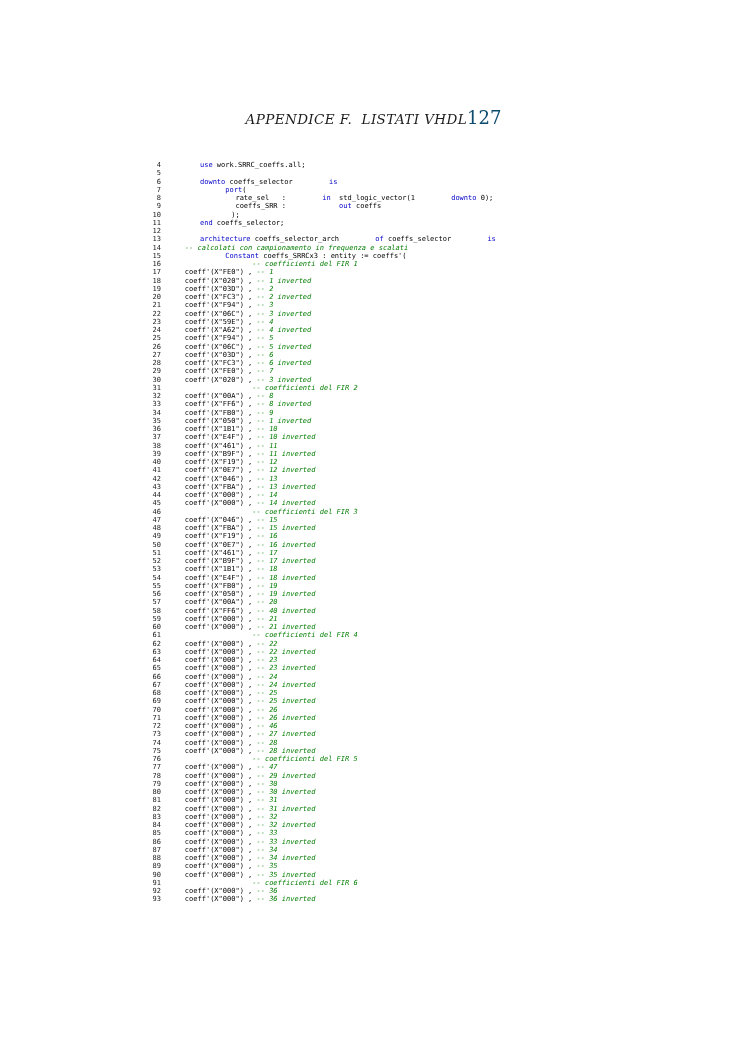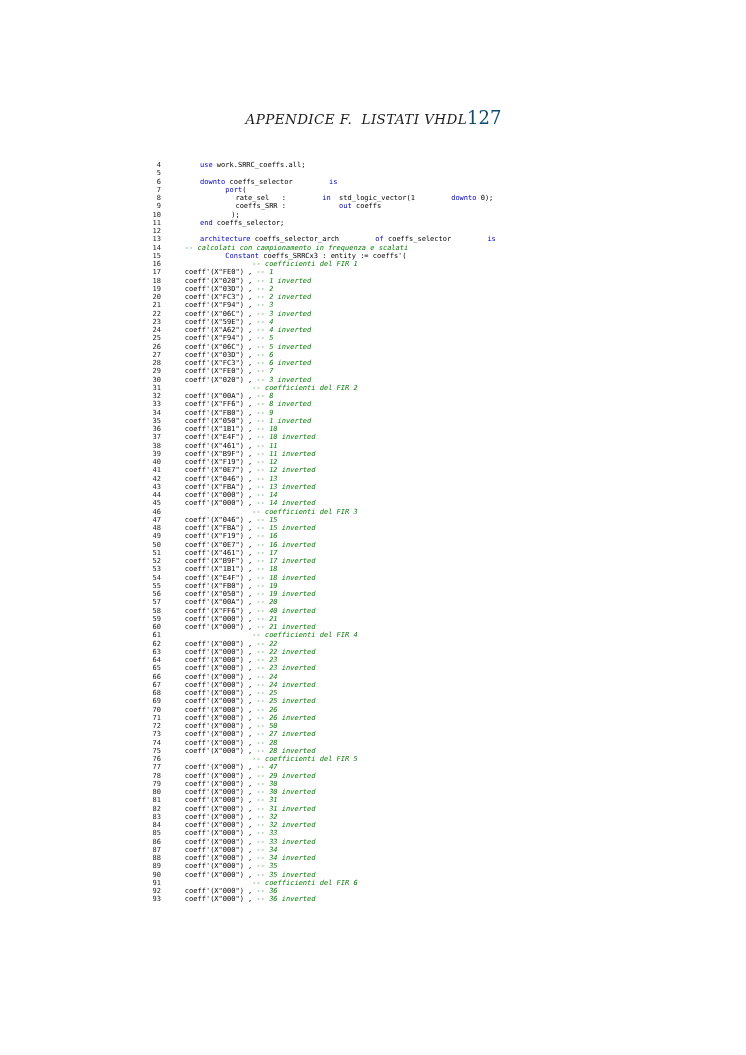--- a/index.html
+++ b/index.html
@@ -137,21 +137,21 @@
         <div class="code-line"><span class="lineno">62</span><span class="code-text"><span class="seg-p">    coeff'(X"000") , </span><span class="seg-c">-- 22</span></span></div>
         <div class="code-line"><span class="lineno">63</span><span class="code-text"><span class="seg-p">    coeff'(X"000") , </span><span class="seg-c">-- 22 inverted</span></span></div>
         <div class="code-line"><span class="lineno">64</span><span class="code-text"><span class="seg-p">    coeff'(X"000") , </span><span class="seg-c">-- 23</span></span></div>
         <div class="code-line"><span class="lineno">65</span><span class="code-text"><span class="seg-p">    coeff'(X"000") , </span><span class="seg-c">-- 23 inverted</span></span></div>
         <div class="code-line"><span class="lineno">66</span><span class="code-text"><span class="seg-p">    coeff'(X"000") , </span><span class="seg-c">-- 24</span></span></div>
         <div class="code-line"><span class="lineno">67</span><span class="code-text"><span class="seg-p">    coeff'(X"000") , </span><span class="seg-c">-- 24 inverted</span></span></div>
         <div class="code-line"><span class="lineno">68</span><span class="code-text"><span class="seg-p">    coeff'(X"000") , </span><span class="seg-c">-- 25</span></span></div>
         <div class="code-line"><span class="lineno">69</span><span class="code-text"><span class="seg-p">    coeff'(X"000") , </span><span class="seg-c">-- 25 inverted</span></span></div>
         <div class="code-line"><span class="lineno">70</span><span class="code-text"><span class="seg-p">    coeff'(X"000") , </span><span class="seg-c">-- 26</span></span></div>
         <div class="code-line"><span class="lineno">71</span><span class="code-text"><span class="seg-p">    coeff'(X"000") , </span><span class="seg-c">-- 26 inverted</span></span></div>
-        <div class="code-line"><span class="lineno">72</span><span class="code-text"><span class="seg-p">    coeff'(X"000") , </span><span class="seg-c">-- 50</span></span></div>
+        <div class="code-line"><span class="lineno">72</span><span class="code-text"><span class="seg-p">    coeff'(X"000") , </span><span class="seg-c">-- 46</span></span></div>
         <div class="code-line"><span class="lineno">73</span><span class="code-text"><span class="seg-p">    coeff'(X"000") , </span><span class="seg-c">-- 27 inverted</span></span></div>
         <div class="code-line"><span class="lineno">74</span><span class="code-text"><span class="seg-p">    coeff'(X"000") , </span><span class="seg-c">-- 28</span></span></div>
         <div class="code-line"><span class="lineno">75</span><span class="code-text"><span class="seg-p">    coeff'(X"000") , </span><span class="seg-c">-- 28 inverted</span></span></div>
         <div class="code-line"><span class="lineno">76</span><span class="code-text"><span class="seg-p">                    </span><span class="seg-c">-- coefficienti del FIR 5</span></span></div>
         <div class="code-line"><span class="lineno">77</span><span class="code-text"><span class="seg-p">    coeff'(X"000") , </span><span class="seg-c">-- 47</span></span></div>
         <div class="code-line"><span class="lineno">78</span><span class="code-text"><span class="seg-p">    coeff'(X"000") , </span><span class="seg-c">-- 29 inverted</span></span></div>
         <div class="code-line"><span class="lineno">79</span><span class="code-text"><span class="seg-p">    coeff'(X"000") , </span><span class="seg-c">-- 30</span></span></div>
         <div class="code-line"><span class="lineno">80</span><span class="code-text"><span class="seg-p">    coeff'(X"000") , </span><span class="seg-c">-- 30 inverted</span></span></div>
         <div class="code-line"><span class="lineno">81</span><span class="code-text"><span class="seg-p">    coeff'(X"000") , </span><span class="seg-c">-- 31</span></span></div>
         <div class="code-line"><span class="lineno">82</span><span class="code-text"><span class="seg-p">    coeff'(X"000") , </span><span class="seg-c">-- 31 inverted</span></span></div>

